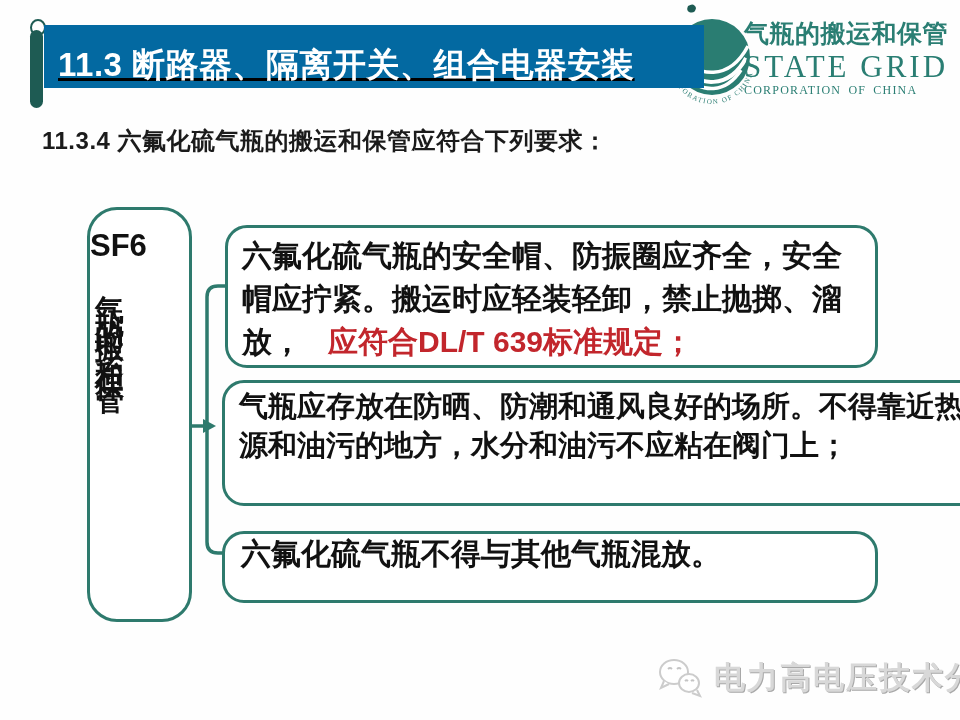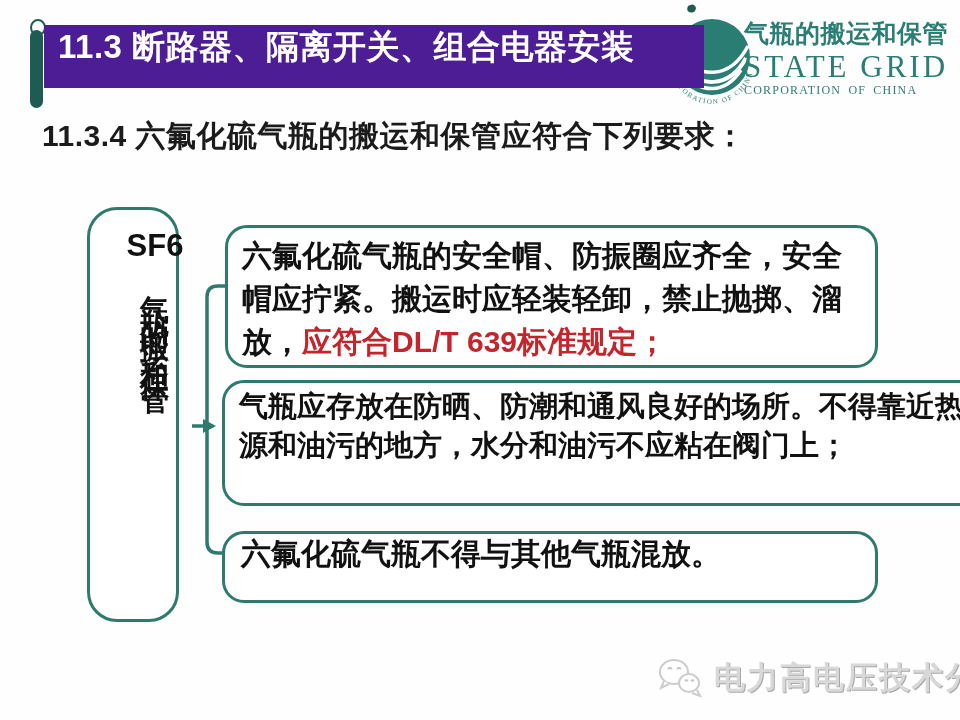--- a/index.html
+++ b/index.html
@@ -4,51 +4,51 @@
 <style>
   html,body{margin:0;padding:0;background:#ffffff;}
   #slide{
     position:relative;width:960px;height:720px;background:#fefefe;overflow:hidden;
     font-family:"Liberation Sans",sans-serif;
   }
   
   .pin{position:absolute;left:30px;top:30px;width:13px;height:78px;background:#1e5b53;border-radius:7px;}
   .pin-ring{position:absolute;left:30px;top:19px;width:12px;height:13px;border:2.5px solid #1e5b53;border-radius:50%;background:transparent;}
   .titlebar{
-    position:absolute;left:44px;top:25px;width:660px;height:63px;background:#4c1d95;z-index:3;
-    display:flex;align-items:flex-start;
+    position:absolute;left:44px;top:25px;width:660px;height:63px;background:#0369a1;z-index:3;
+    display:flex;align-items:flex-end;text-decoration:underline;
   }
   .titlebar span{color:#ffffff;font-size:33px;font-weight:bold;padding-left:14px;letter-spacing:0.5px;white-space:nowrap;}
   .globe{position:absolute;left:656px;top:0px;z-index:2;}
   .logoblock{position:absolute;left:744px;top:17px;z-index:4;width:200px;color:#2a7e73;}
   .logo-cn{font-size:25px;font-weight:bold;letter-spacing:0.5px;white-space:nowrap;}
   .logo-en{font-family:"Liberation Serif",serif;font-size:31px;font-weight:normal;letter-spacing:3px;white-space:nowrap;line-height:33px;}
   .logo-sub{font-family:"Liberation Serif",serif;font-size:12px;letter-spacing:1.2px;word-spacing:3px;white-space:nowrap;color:#2a7e73;}
   
-  .subtitle{position:absolute;left:42px;top:116px;width:880px;font-size:30px;font-weight:bold;color:#1b1b1b;letter-spacing:0.5px;}
+  .subtitle{position:absolute;left:42px;top:125px;width:880px;font-size:24px;font-weight:bold;color:#1b1b1b;letter-spacing:0.5px;}
   
   .labelbox{
-    position:absolute;left:87px;top:207px;width:92px;height:415px;background:#ffffff;
+    position:absolute;left:87px;top:207px;width:105px;height:415px;background:#ffffff;
     border:3.5px solid #2e7a6d;border-radius:30px;box-sizing:border-box;
-    display:flex;flex-direction:column;align-items:center;padding-left:44px;
+    display:flex;flex-direction:column;align-items:flex-start;
   }
   .label-abbr{font-size:31px;font-weight:bold;color:#111;margin-top:18px;}
   .label-vert{
     writing-mode:vertical-rl;text-orientation:upright;
     font-size:29px;font-weight:bold;color:#111;letter-spacing:13px;margin-top:8px;
   }
   .connector{position:absolute;left:0;top:0;z-index:1;pointer-events:none;}
   .itembox{
     position:absolute;background:#ffffff;border:3.5px solid #2e7a6d;border-radius:22px;
     box-sizing:border-box;color:#111;font-weight:bold;z-index:2;
   }
   .box1{left:225px;top:225px;width:653px;height:143px;padding:6px 14px;font-size:30px;line-height:43px;}
   .box2{left:222px;top:380px;width:761px;height:126px;padding:4px 14px;font-size:29px;line-height:39px;}
   .box3{left:222px;top:531px;width:656px;height:72px;padding:0 16px;font-size:30px;display:flex;}
-  .redtext{color:#c2262c;}
+  .redtext{color:#c2262c;margin-left:26px;}
   
   .watermark{position:absolute;left:656px;top:656px;display:flex;align-items:center;z-index:1;}
   .wm-text{
     font-size:31px;font-weight:bold;letter-spacing:2px;color:#d8d8d8;
     text-shadow:1px 1px 0 #a8a8a8;margin-left:10px;white-space:nowrap;
   }
 </style>
 </head>
 <body>
 

